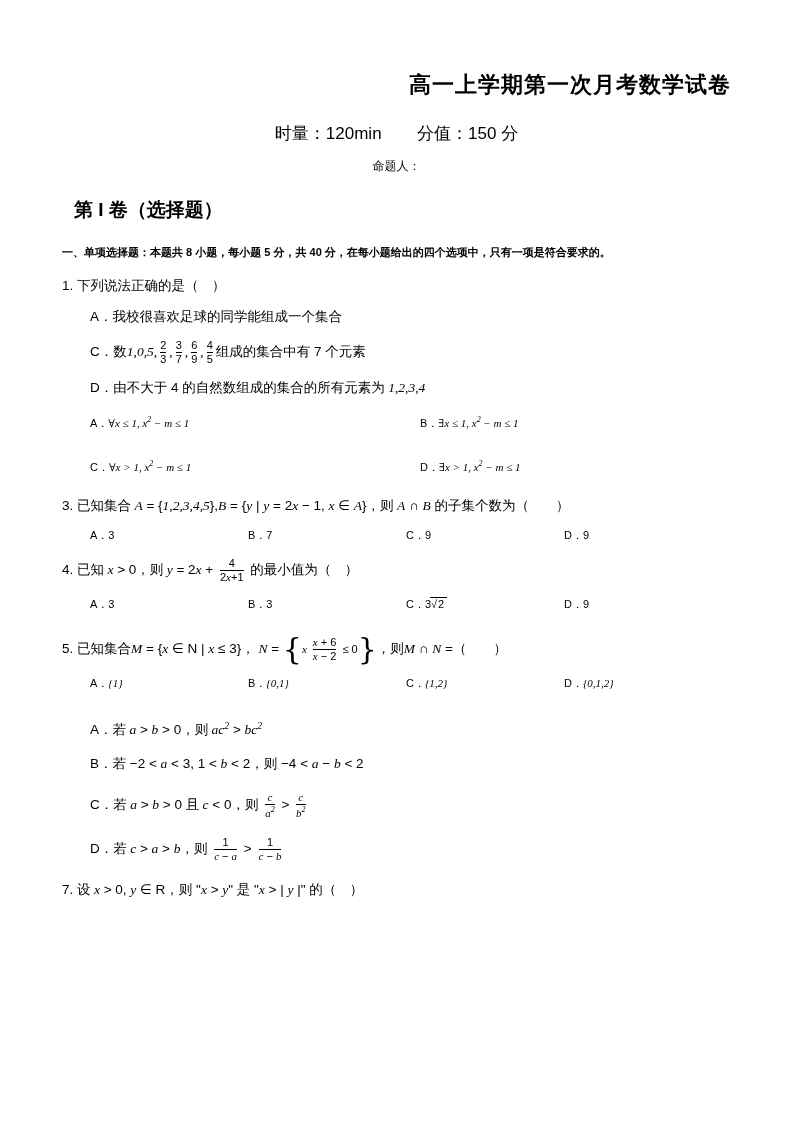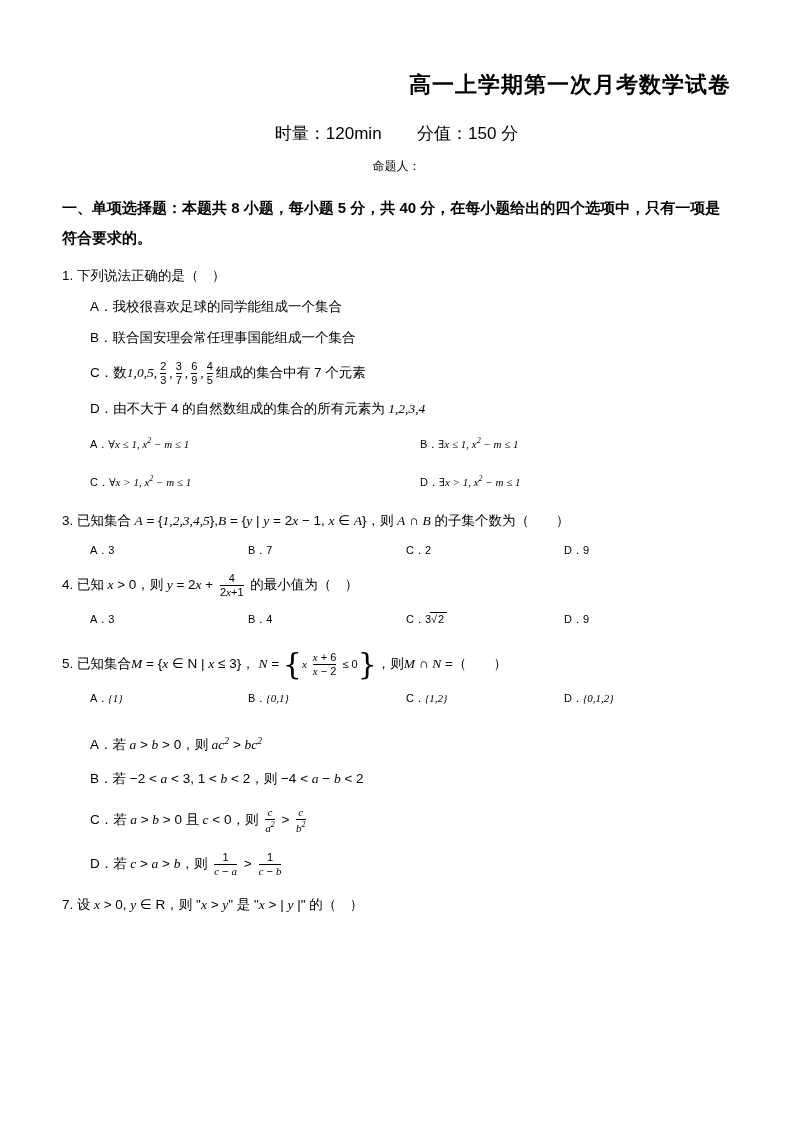--- a/index.html
+++ b/index.html
@@ -43,21 +43,21 @@
     margin-top: 13px;
     font-family: "Liberation Sans", "DejaVu Sans", sans-serif;
   }
   .section-head {
     font-size: 19px;
     font-weight: bold;
     margin: 22px 0 0 12px;
     font-family: "Liberation Sans", "DejaVu Sans", sans-serif;
   }
   .instr {
-    font-size: 15px;
+    font-size: 11px;
     font-weight: bold;
     line-height: 2.0;
     margin-top: 18px;
     font-family: "Liberation Sans", "DejaVu Sans", sans-serif;
   }
   .q {
     font-size: 13.5px;
     margin-top: 14px;
     font-family: "Liberation Sans", "DejaVu Sans", sans-serif;
   }
@@ -129,30 +129,30 @@
   <h1 class="doc-title">高一上学期第一次月考数学试卷</h1>
 
   <div class="meta-line">
     <span>时量：120min</span>
     <span class="gap"></span>
     <span>分值：150 分</span>
   </div>
 
   <div class="meta-line2">命题人：</div>
 
+  <div class="section-head">第 I 卷（选择题）</div>
 
   <div class="instr">一、单项选择题：本题共 8 小题，每小题 5 分，共 40 分，在每小题给出的四个选项中，只有一项是符合要求的。</div>
 
   <div class="q">
     <span class="num">1.</span>
     <span>下列说法正确的是（　）</span>
   </div>
   <div class="opts-block">
     <div class="opt-line">A．我校很喜欢足球的同学能组成一个集合</div>
-    <div class="opt-line">B．联合国安理会常任理事国能组成一个集合</div>
     <div class="opt-line">
       C．数<span class="math">1,0,5,</span><span class="stack-frac">
           <span>2</span>
           <span class="bar"></span>
           <span>3</span>
         </span><span class="math">,</span><span class="stack-frac">
           <span>3</span>
           <span class="bar"></span>
           <span>7</span>
         </span><span class="math">,</span><span class="stack-frac">
@@ -168,57 +168,57 @@
     <div class="opt-line">
       D．由不大于 4 的自然数组成的集合的所有元素为<span class="math"> 1,2,3,4</span>
     </div>
   </div>
 
   <div class="opts-block" style="margin-top:18px;">
     <div class="opt-row col2">
       <div>A．<span class="math">∀x ≤ 1, x<sup>2</sup> − m ≤ 1</span></div>
       <div>B．<span class="math">∃x ≤ 1, x<sup>2</sup> − m ≤ 1</span></div>
     </div>
-    <div class="opt-row col2" style="margin-top:22px;">
+    <div class="opt-row col2" style="margin-top:28px;">
       <div>C．<span class="math">∀x &gt; 1, x<sup>2</sup> − m ≤ 1</span></div>
       <div>D．<span class="math">∃x &gt; 1, x<sup>2</sup> − m ≤ 1</span></div>
     </div>
   </div>
 
   <div class="q" style="margin-top:22px;">
     <span class="num">3.</span>
     <span>
       已知集合<span class="math"> A</span> = {<span class="math">1,2,3,4,5</span>},<span class="math">B</span> = {<span class="math">y</span> | <span class="math">y</span> = 2<span class="math">x</span> − 1, <span class="math">x</span> ∈ <span class="math">A</span>}，则<span class="math"> A</span> ∩ <span class="math">B</span> 的子集个数为（　　）
     </span>
   </div>
   <div class="opts-block">
     <div class="opt-row col4">
       <div>A．3</div>
       <div>B．7</div>
-      <div>C．2</div>
+      <div>C．9</div>
       <div>D．9</div>
     </div>
   </div>
 
   <div class="q" style="">
     <span class="num">4.</span>
     <span>
       已知<span class="math"> x</span> &gt; 0，则<span class="math"> y</span> = 2<span class="math">x</span> +
       <span class="stack-frac">
           <span>4</span>
           <span class="bar"></span>
           <span>2<span class="math">x</span>+1</span>
         </span>
       的最小值为（　）
     </span>
   </div>
   <div class="opts-block">
     <div class="opt-row col4">
       <div>A．3</div>
-      <div>B．4</div>
+      <div>B．3</div>
       <div>C．3<span class="sqrt">√<span style="border-top:1px solid #000;padding:0 1px;">2</span></span></div>
       <div>D．9</div>
     </div>
   </div>
 
   <div class="q" style="margin-top:24px;">
     <span class="num">5.</span>
     <span>
       已知集合<span class="math">M</span> = {<span class="math">x</span> ∈ <span class="mathup">N</span> | <span class="math">x</span> ≤ 3}，
       <span class="math">N</span> = <span class="brace">{</span><span class="setcol"><span class="math">x</span>

